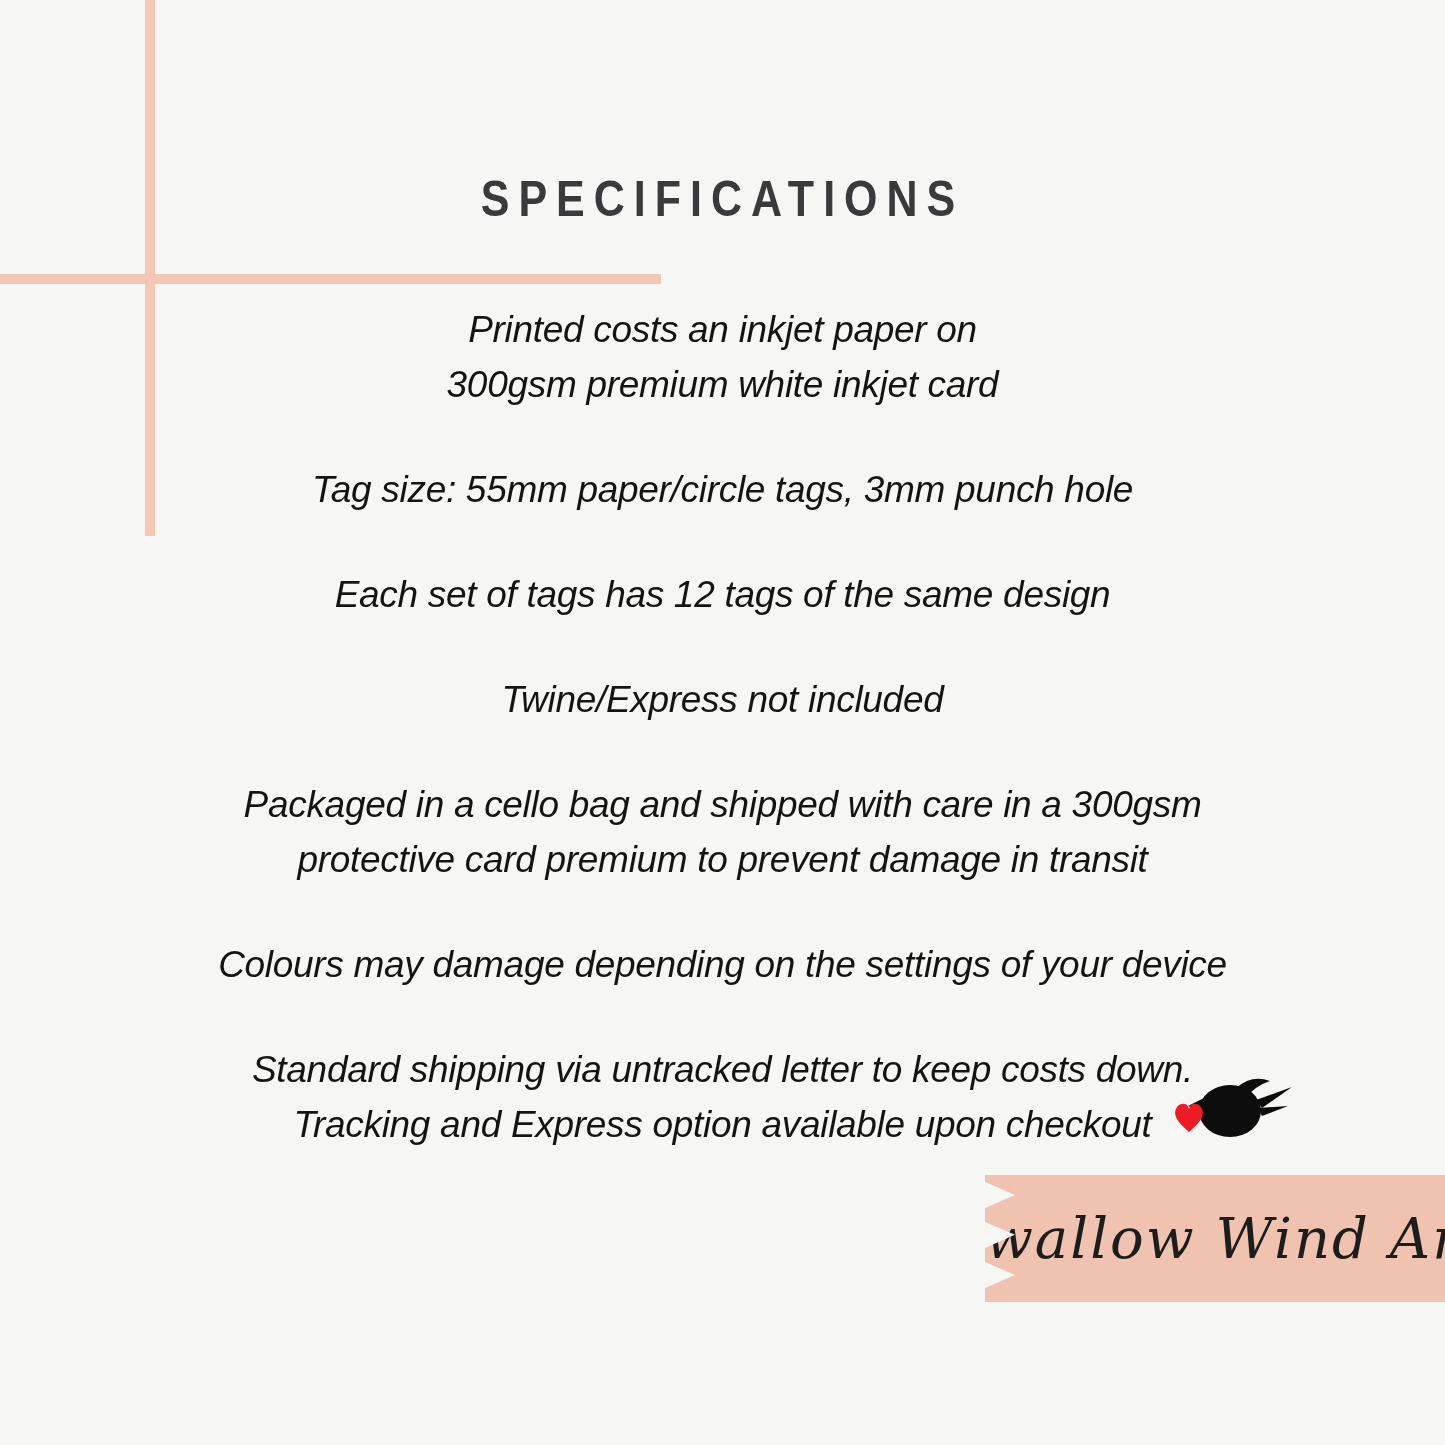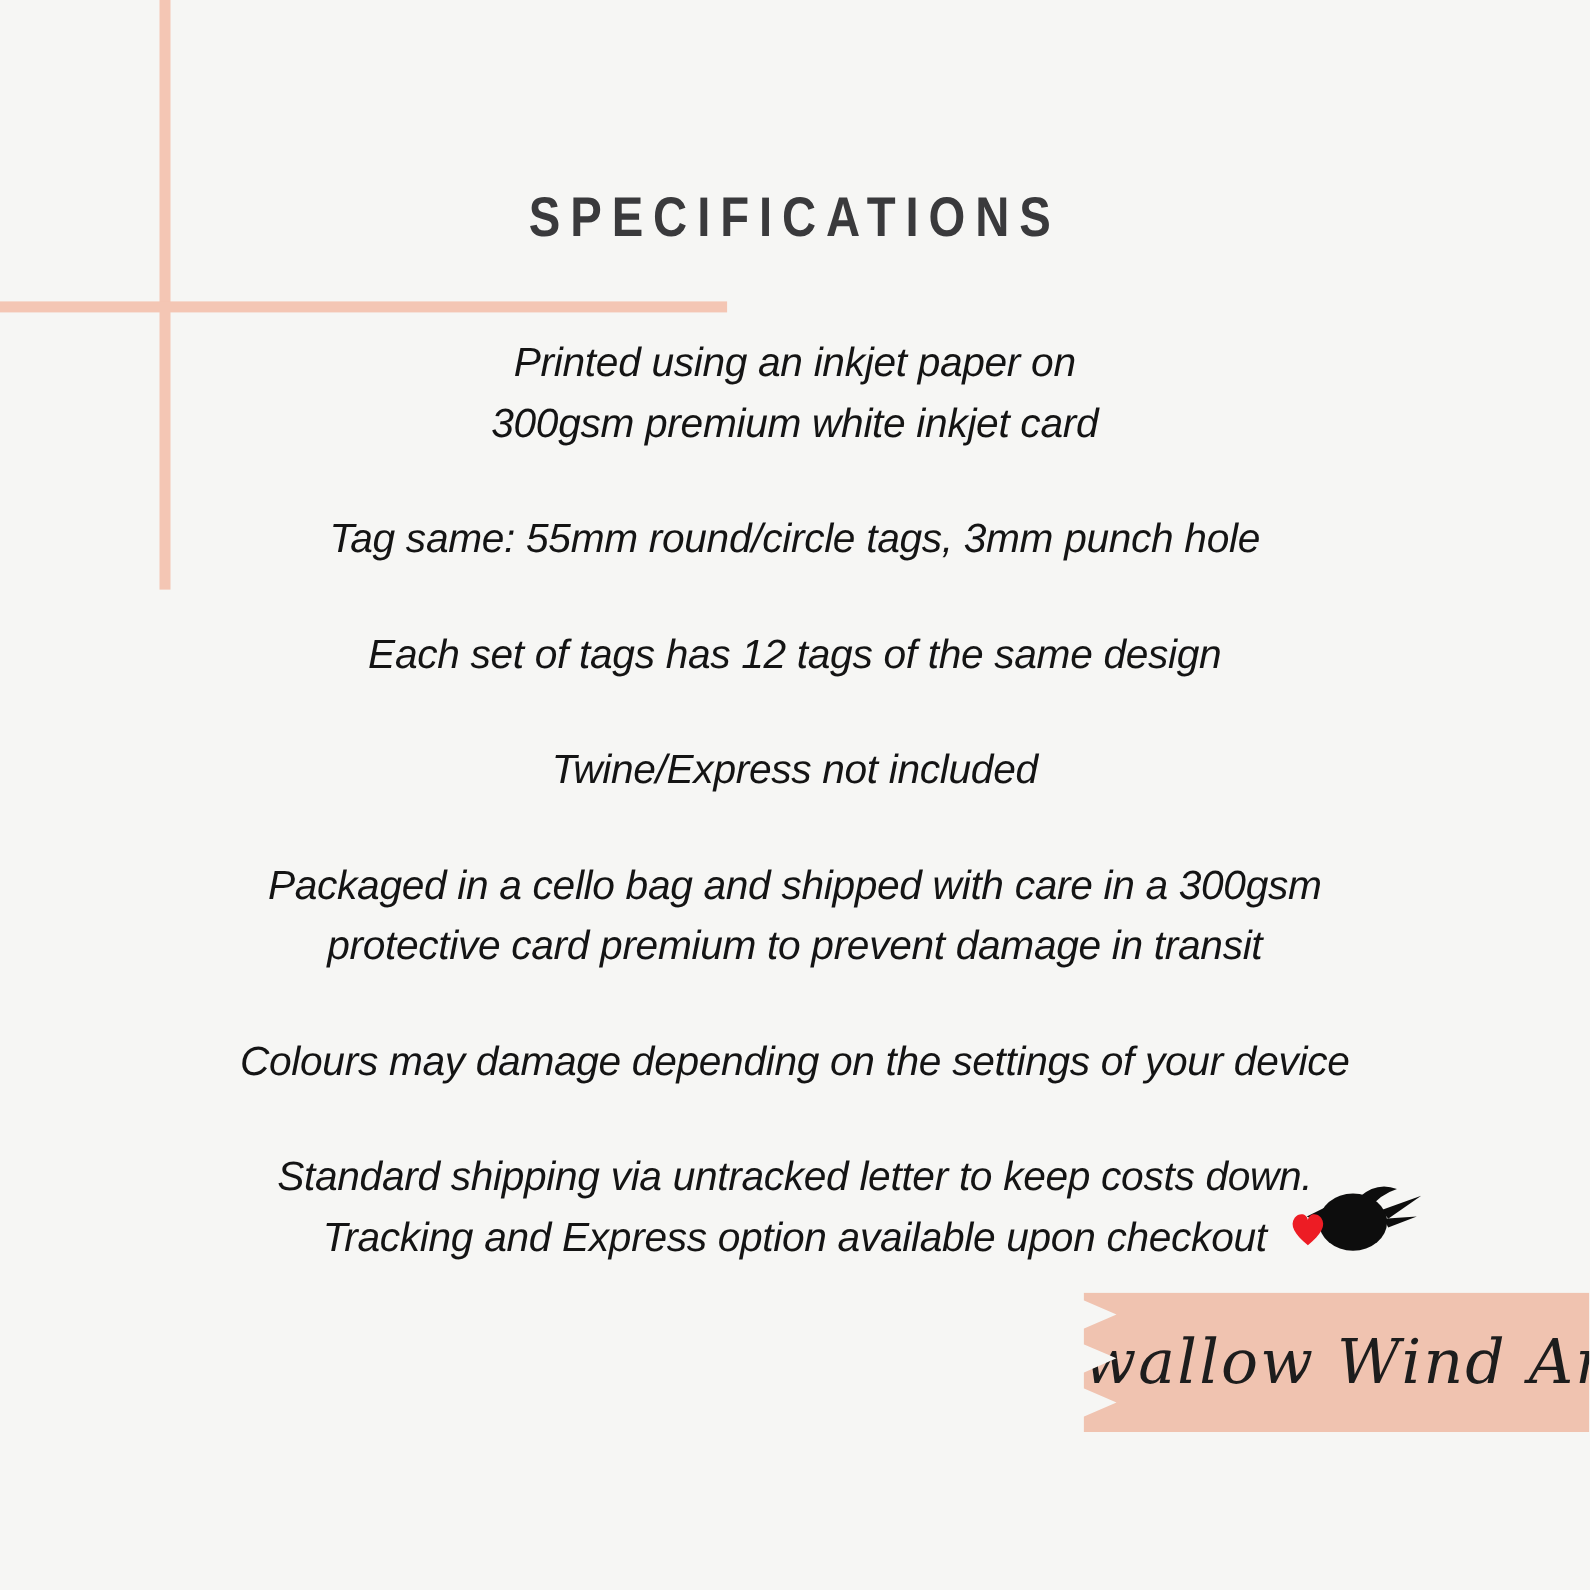--- a/index.html
+++ b/index.html
@@ -101,26 +101,26 @@
 
   <div class="line-v"></div>
   <div class="line-h"></div>
 
   <div class="content">
     <div class="title-wrap">
       <h1 class="title">SPECIFICATIONS</h1>
     </div>
 
     <p class="spec">
-      <span class="line">Printed using an inkjet paper on</span>
+      <span class="line">Printed costs an inkjet paper on</span>
       <span class="line">300gsm premium white inkjet card</span>
     </p>
 
     <p class="spec">
-      <span class="line">Tag same: 55mm round/circle tags, 3mm punch hole</span>
+      <span class="line">Tag size: 55mm paper/circle tags, 3mm punch hole</span>
     </p>
 
     <p class="spec">
       <span class="line">Each set of tags has 12 tags of the same design</span>
     </p>
 
     <p class="spec">
       <span class="line">Twine/Express not included</span>
     </p>
 

